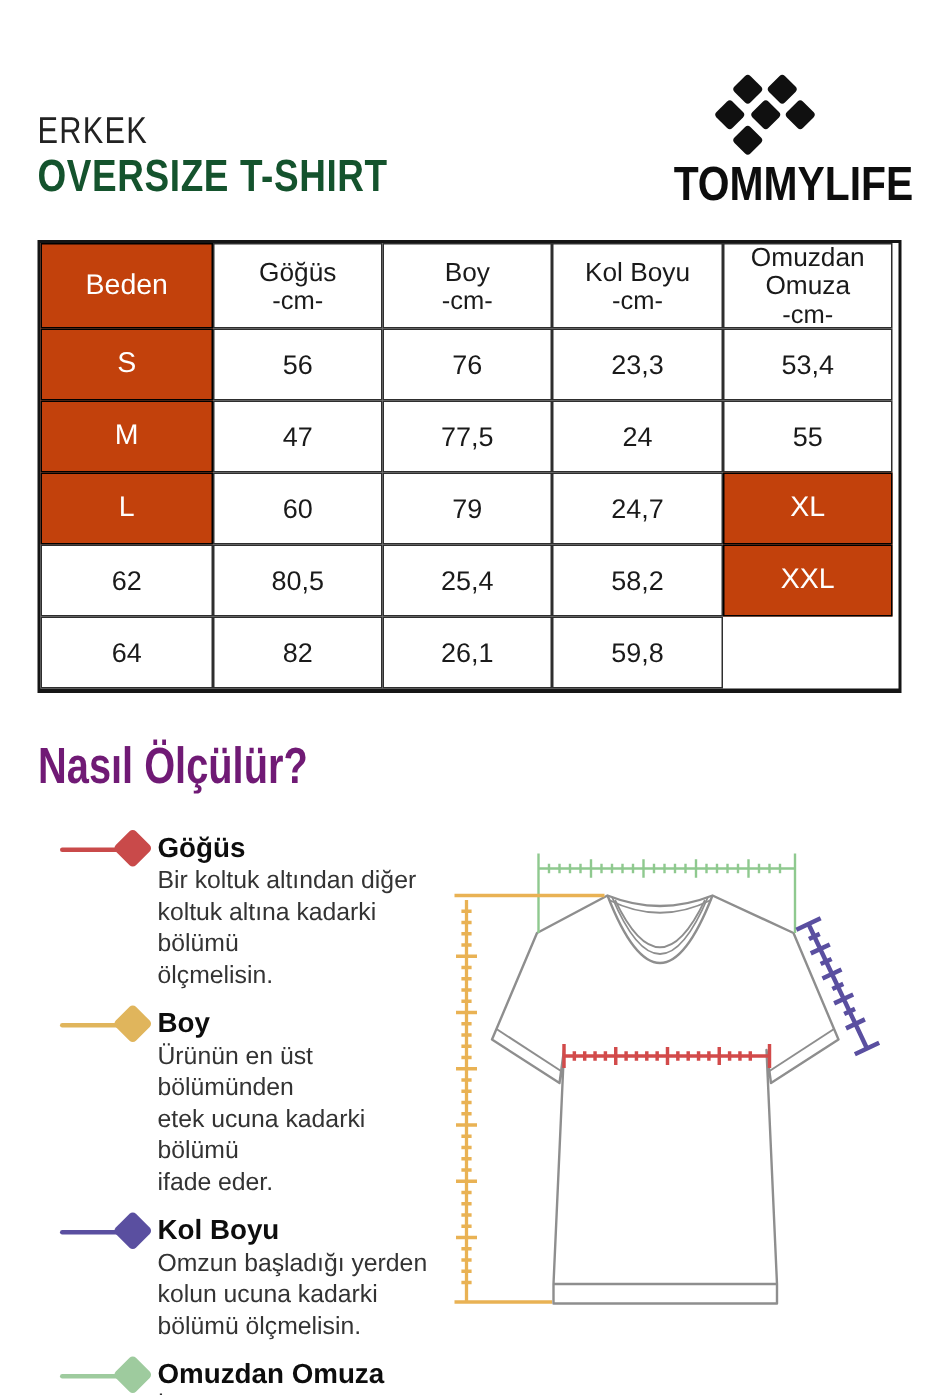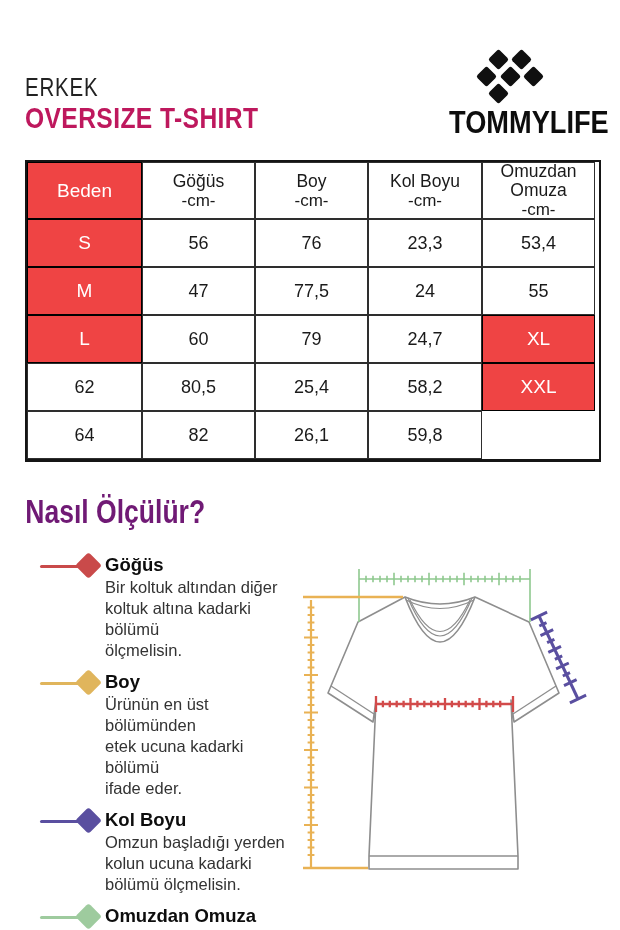--- a/index.html
+++ b/index.html
@@ -4,36 +4,36 @@
 <style>
   html,body{margin:0;padding:0;background:#fff;}
   .page{position:relative;width:620px;height:930px;background:#ffffff;overflow:hidden;
         font-family:"Liberation Sans", sans-serif;color:#111;}
   .condensed{display:inline-block;transform:scaleX(0.82);transform-origin:left center;white-space:nowrap;}
   .condensed-c{display:inline-block;transform:scaleX(0.78);transform-origin:center center;white-space:nowrap;}
 
   
   .hdr-left{position:absolute;left:25px;top:74px;}
   .hdr-cat{font-size:25px;font-weight:300;letter-spacing:1px;color:#222;line-height:26px;}
-  .hdr-title{font-size:30px;font-weight:800;letter-spacing:0.5px;color:#be185d;line-height:34px;margin-top:1px;}
+  .hdr-title{font-size:30px;font-weight:800;letter-spacing:0.5px;color:#14532d;line-height:34px;margin-top:1px;}
 
   .logo{position:absolute;right:25px;top:48px;width:160px;text-align:center;}
   .logo-cluster{position:relative;width:80px;height:58px;margin:0 auto;}
   .logo-d{position:absolute;width:15px;height:15px;background:#101010;border-radius:2.5px;transform:rotate(45deg);}
   .logo-text{font-size:32px;font-weight:800;letter-spacing:0;color:#0d0d0d;line-height:30px;margin-top:1px;}
   .logo-text .condensed{transform:scaleX(0.85);transform-origin:center;}
 
   
   .size-table{position:absolute;left:25px;top:160px;width:572px;border:2px solid #151515;border-bottom-width:3px;
               display:grid;grid-template-columns:115px 113px 113px 114px 113px;background:#fff;}
   .cell{border:1px solid #2e2e2e;display:flex;flex-direction:column;align-items:center;justify-content:center;
         text-align:center;font-size:18px;color:#1a1a1a;}
   .cell.head{height:55px;font-size:17.5px;line-height:19px;}
   .cell.body-row{height:46px;}
-  .cell.dark{background:#ef4444;border-color:#000;color:#fff;}
+  .cell.dark{background:#c2410c;border-color:#000;color:#fff;}
   .cell.dark.head{font-size:19px;}
   .cell.dark.body-row{font-size:19px;}
   .unit{font-size:17px;}
 
   
   .measure-title{position:absolute;left:0;top:492px;width:620px;
                  font-size:34px;font-weight:600;color:#701a75;line-height:38px;}
 
   .legend{position:absolute;left:40px;top:554px;width:262px;}
   .legend-item{position:relative;padding-left:65px;margin-bottom:10px;min-height:84px;}

